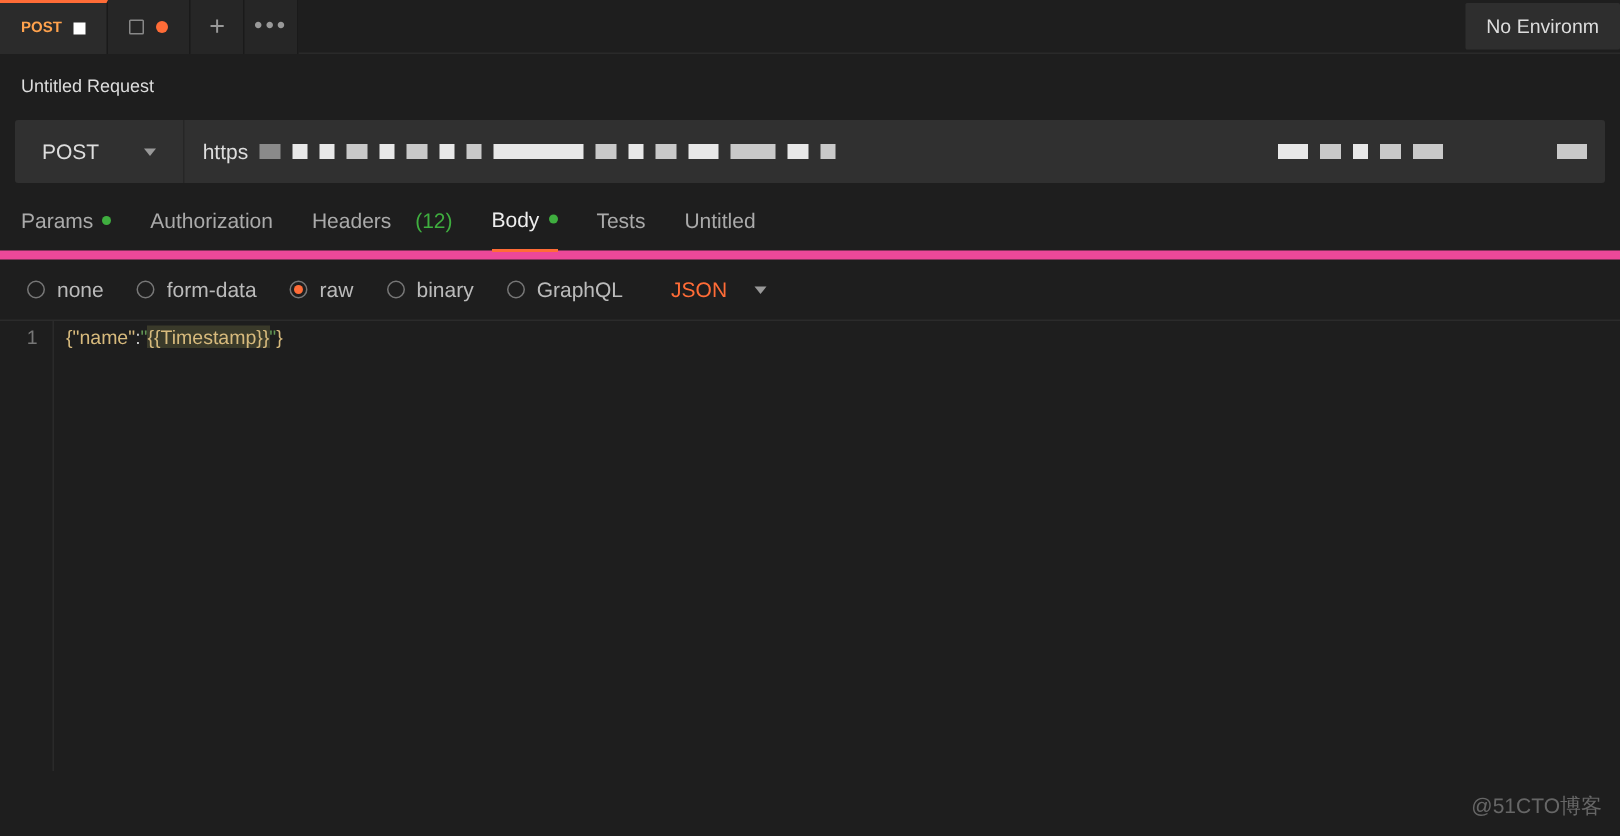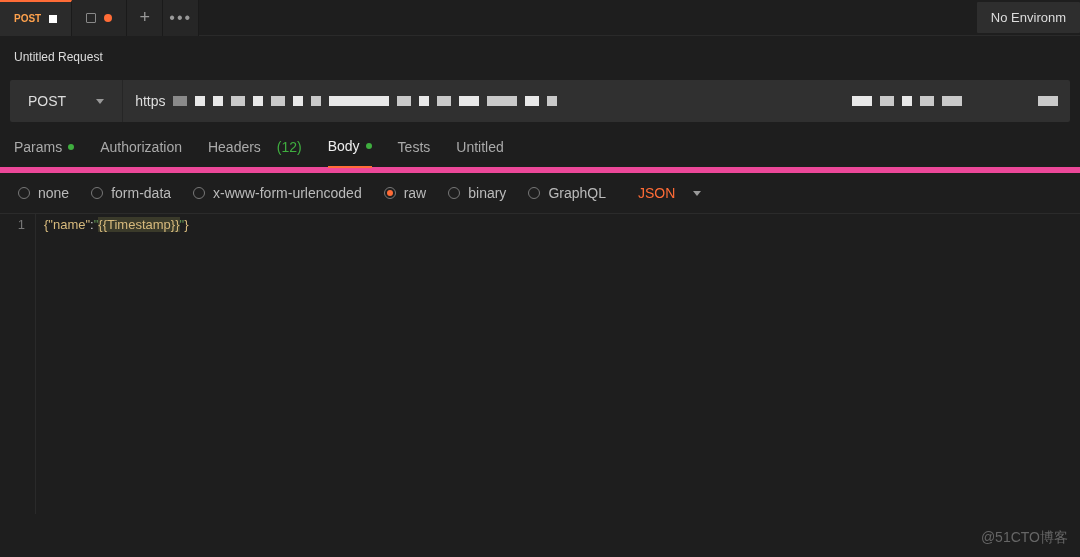--- a/index.html
+++ b/index.html
@@ -139,24 +139,20 @@
 <div class="body-type-row">
   <div class="radio-opt">
       <span class="radio-c"></span>
       <span>none</span>
     </div>
   <div class="radio-opt">
       <span class="radio-c"></span>
       <span>form-data</span>
     </div>
   <div class="radio-opt">
-      <span class="radio-c"></span>
-      <span>x-www-form-urlencoded</span>
-    </div>
-  <div class="radio-opt">
       <span class="radio-c sel"></span>
       <span>raw</span>
     </div>
   <div class="radio-opt">
       <span class="radio-c"></span>
       <span>binary</span>
     </div>
   <div class="radio-opt">
       <span class="radio-c"></span>
       <span>GraphQL</span>

